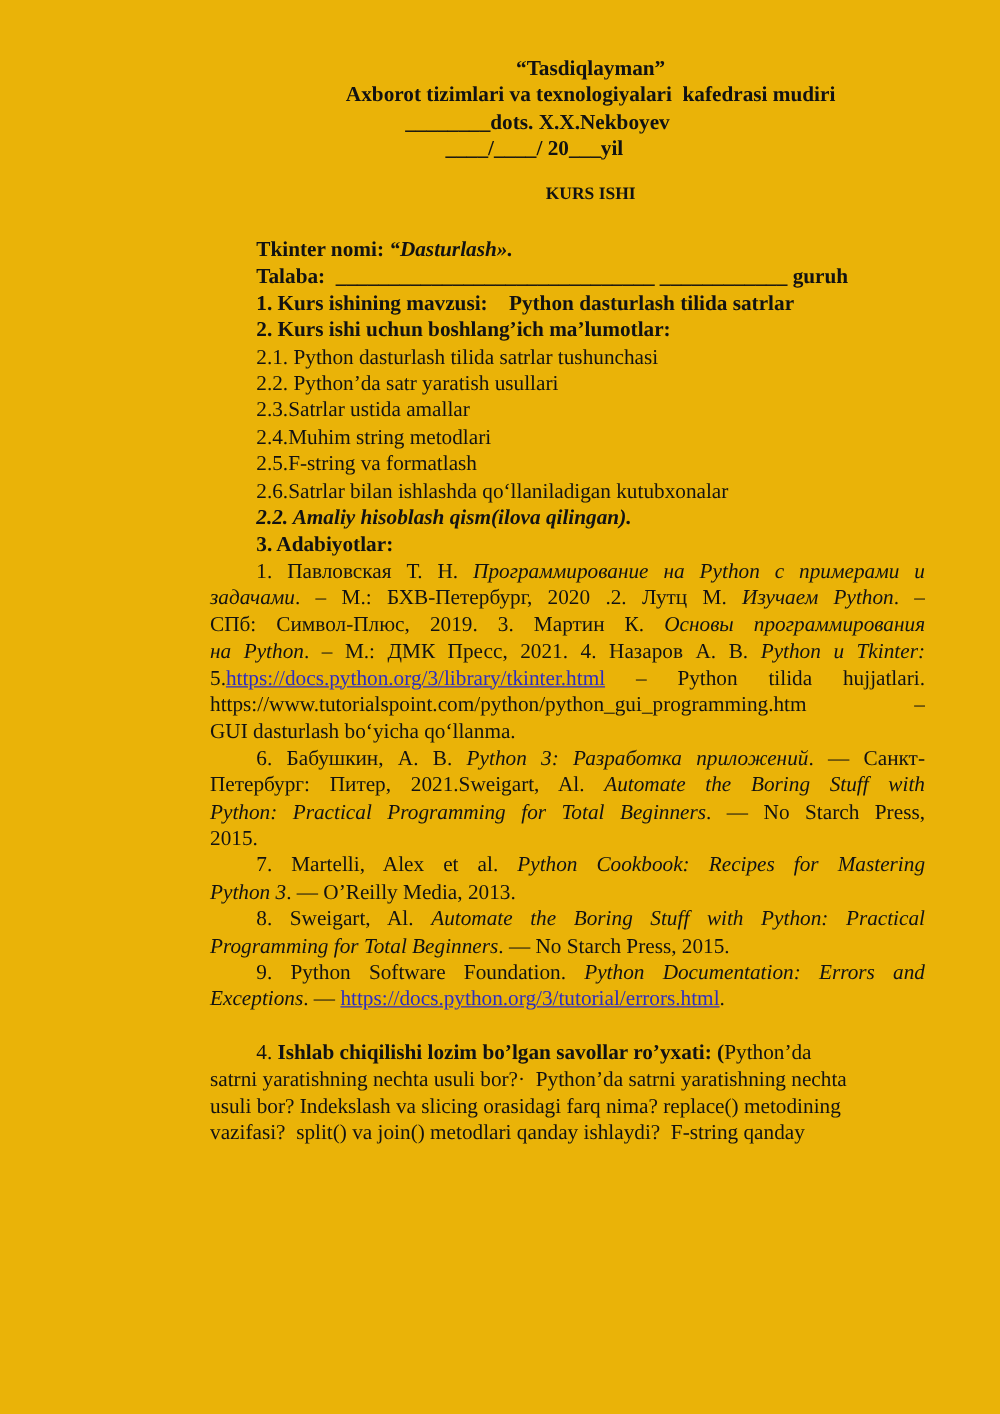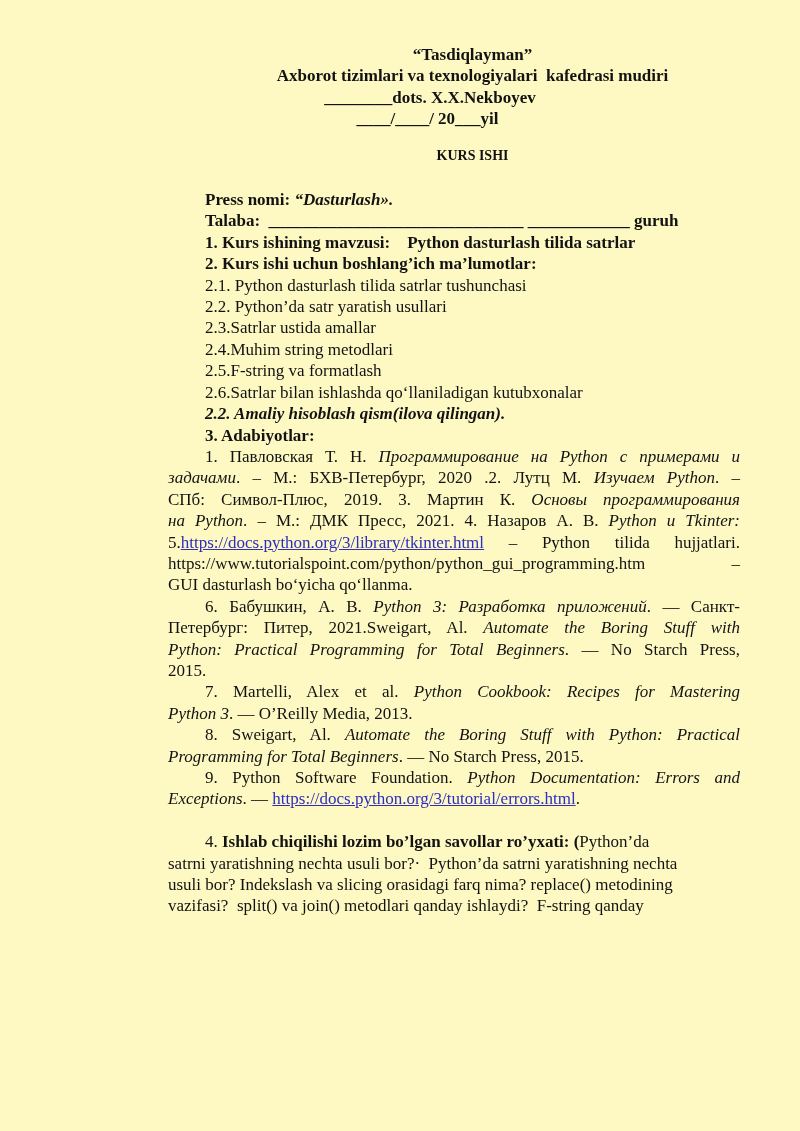--- a/index.html
+++ b/index.html
@@ -1,19 +1,19 @@
 <!DOCTYPE html>
 <html><head>
 <meta charset="utf-8">
 <style>
   html,body{margin:0;padding:0;background:#ffffff;}
   .page{
     position:relative;
     width:800px;height:1131px;
-    background:#fef9c3;
+    background:#eab308;
     overflow:hidden;
     font-family:"Liberation Serif","DejaVu Serif",serif;
     color:#121212;
   }
   .text-column{
     position:absolute;
     left:168px;top:44px;
     width:572px;
     font-size:17px;
     line-height:21.4px;
@@ -30,21 +30,21 @@
 </head>
 <body>
 
 <div class="page">
   <div class="text-column" style="color: rgb(18, 18, 18);">
       <div class="line center"><span class="b">“Tasdiqlayman”</span></div>
       <div class="line center"><span class="b">Axborot tizimlari va texnologiyalari  kafedrasi mudiri</span></div>
       <div class="line center" style="margin-right: 85px; text-align: center;"><span class="b">________dots. X.X.Nekboyev</span></div>
       <div class="line center" style="margin-right: 90px;"><span class="b">____/____/ 20___yil</span></div>
       <div class="line center" style="font-size: 14px; margin-top: 15px; margin-bottom: 23px;"><span class="b">KURS ISHI</span></div>
-      <div class="line indent"><span class="b">Press nomi: </span><span class="b i">“Dasturlash».</span></div>
+      <div class="line indent"><span class="b">Tkinter nomi: </span><span class="b i">“Dasturlash».</span></div>
       <div class="line indent"><span class="b">Talaba:  ______________________________ ____________ guruh</span></div>
       <div class="line indent"><span class="b">1. Kurs ishining mavzusi:    Python dasturlash tilida satrlar</span></div>
       <div class="line indent"><span class="b">2. Kurs ishi uchun boshlang’ich ma’lumotlar:</span></div>
       <div class="line indent"><span>2.1. Python dasturlash tilida satrlar tushunchasi</span></div>
       <div class="line indent"><span>2.2. Python’da satr yaratish usullari</span></div>
       <div class="line indent"><span>2.3.Satrlar ustida amallar</span></div>
       <div class="line indent"><span>2.4.Muhim string metodlari</span></div>
       <div class="line indent"><span>2.5.F-string va formatlash</span></div>
       <div class="line indent"><span>2.6.Satrlar bilan ishlashda qo‘llaniladigan kutubxonalar</span></div>
       <div class="line indent"><span class="b i">2.2. Amaliy hisoblash qism(ilova qilingan).</span></div>

